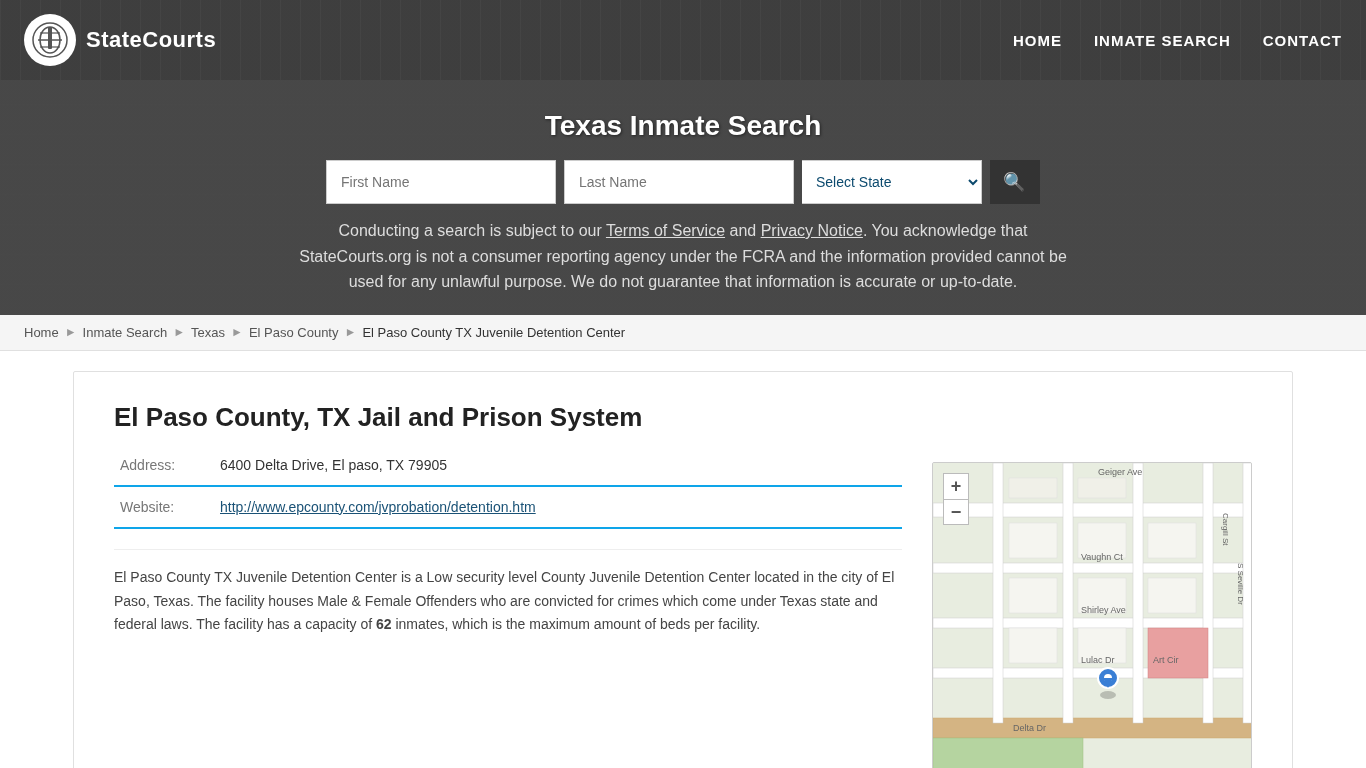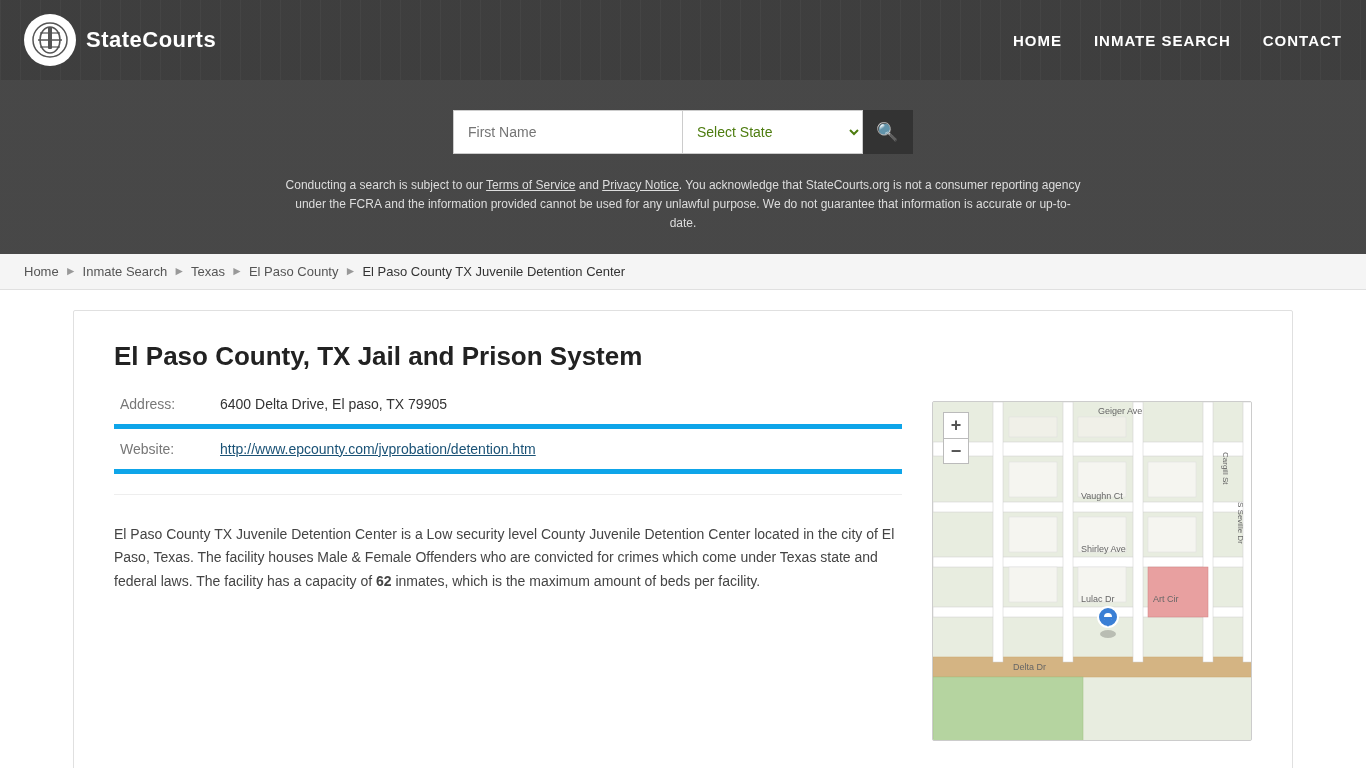--- a/index.html
+++ b/index.html
@@ -84,58 +84,58 @@
     .hero-title {
       color: white;
       font-size: 28px;
       font-weight: bold;
       margin-bottom: 18px;
       text-shadow: 1px 1px 3px rgba(0,0,0,0.5);
     }
     .search-bar {
       display: flex;
       justify-content: center;
-      gap: 0;
-      margin-bottom: 22px;
+      gap: 8px;
+      margin-bottom: 14px;
     }
     .search-bar input[type="text"] {
       width: 230px;
       height: 44px;
       border: 1px solid #ccc;
       padding: 0 14px;
       font-size: 14px;
       outline: none;
       color: #999;
     }
     .search-bar select {
       width: 180px;
       height: 44px;
       border: 1px solid #ccc;
       border-left: none;
       padding: 0 10px;
       font-size: 14px;
-      color: #4d7c0f;
+      color: #0c4a6e;
       background: white;
       outline: none;
     }
     .search-btn {
       width: 50px;
       height: 44px;
       background: #333;
       border: none;
       cursor: pointer;
       display: flex;
       align-items: center;
       justify-content: center;
       color: white;
       font-size: 18px;
     }
     .hero-disclaimer {
       color: #ddd;
-      font-size: 12px;
+      font-size: 16px;
       max-width: 800px;
       margin: 0 auto;
       line-height: 1.6;
     }
     .hero-disclaimer a {
       color: #ddd;
       text-decoration: underline;
     }
 
     
@@ -178,21 +178,21 @@
       font-weight: bold;
       color: #222;
       margin-bottom: 12px;
     }
     .info-table {
       width: 100%;
       border-collapse: collapse;
       margin-bottom: 20px;
     }
     .info-table tr {
-      border-bottom: 5px solid #0ea5e9;
+      border-bottom: 2px solid #0ea5e9;
     }
     .info-table td {
       padding: 12px 6px;
       vertical-align: top;
     }
     .info-label {
       color: #777;
       width: 100px;
       font-size: 14px;
     }
@@ -202,21 +202,21 @@
     }
     .info-value a {
       color: #1a5276;
     }
     .description {
       font-size: 14px;
       color: #444;
       line-height: 1.7;
       margin-top: 10px;
       border-top: 1px solid #eee;
-      padding-top: 28px;
+      padding-top: 16px;
     }
     .description strong { font-weight: bold; }
 
     
     .map-area {
       width: 320px;
       flex-shrink: 0;
       border: 1px solid #ccc;
       border-radius: 2px;
       overflow: hidden;
@@ -269,22 +269,24 @@
     <span class="logo-text">StateCourts</span>
   </div>
   <nav class="nav-links">
     <a class="nav-link" href="#">HOME</a>
     <a class="nav-link" href="#">INMATE SEARCH</a>
     <a class="nav-link" href="#">CONTACT</a>
   </nav>
 </header>
 
 <section class="hero">
+  <h1 class="hero-title">Texas Inmate Search</h1>
   <div class="search-bar">
     <input type="text" placeholder="First Name" style="">
+    <input type="text" placeholder="Last Name" style="">
     <select>
       <option>Select State</option>
     <option value="Alabama">Alabama</option><option value="Alaska">Alaska</option><option value="Arizona">Arizona</option><option value="Arkansas">Arkansas</option><option value="California">California</option><option value="Colorado">Colorado</option><option value="Connecticut">Connecticut</option><option value="Delaware">Delaware</option><option value="Florida">Florida</option><option value="Georgia">Georgia</option><option value="Hawaii">Hawaii</option><option value="Idaho">Idaho</option><option value="Illinois">Illinois</option><option value="Indiana">Indiana</option><option value="Iowa">Iowa</option><option value="Kansas">Kansas</option><option value="Kentucky">Kentucky</option><option value="Louisiana">Louisiana</option><option value="Maine">Maine</option><option value="Maryland">Maryland</option><option value="Massachusetts">Massachusetts</option><option value="Michigan">Michigan</option><option value="Minnesota">Minnesota</option><option value="Mississippi">Mississippi</option><option value="Missouri">Missouri</option><option value="Montana">Montana</option><option value="Nebraska">Nebraska</option><option value="Nevada">Nevada</option><option value="New Hampshire">New Hampshire</option><option value="New Jersey">New Jersey</option><option value="New Mexico">New Mexico</option><option value="New York">New York</option><option value="North Carolina">North Carolina</option><option value="North Dakota">North Dakota</option><option value="Ohio">Ohio</option><option value="Oklahoma">Oklahoma</option><option value="Oregon">Oregon</option><option value="Pennsylvania">Pennsylvania</option><option value="Rhode Island">Rhode Island</option><option value="South Carolina">South Carolina</option><option value="South Dakota">South Dakota</option><option value="Tennessee">Tennessee</option><option value="Texas">Texas</option><option value="Utah">Utah</option><option value="Vermont">Vermont</option><option value="Virginia">Virginia</option><option value="Washington">Washington</option><option value="West Virginia">West Virginia</option><option value="Wisconsin">Wisconsin</option><option value="Wyoming">Wyoming</option></select>
     <button class="search-btn">
       <span>🔍</span>
     </button>
   </div>
   <p class="hero-disclaimer">
     <span>Conducting a search is subject to our </span><a href="#">Terms of Service</a><span> and </span><a href="#">Privacy Notice</a><span>. You acknowledge that StateCourts.org is not a consumer reporting agency under the FCRA and the information provided cannot be used for any unlawful purpose. We do not guarantee that information is accurate or up-to-date.</span>
   </p>

